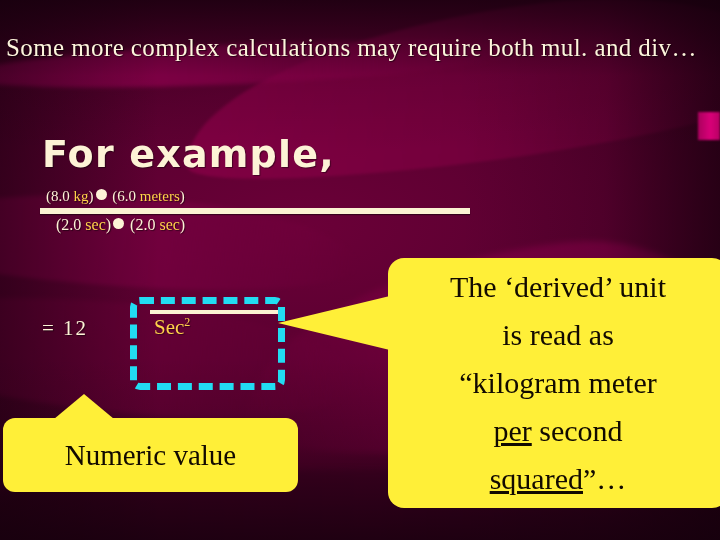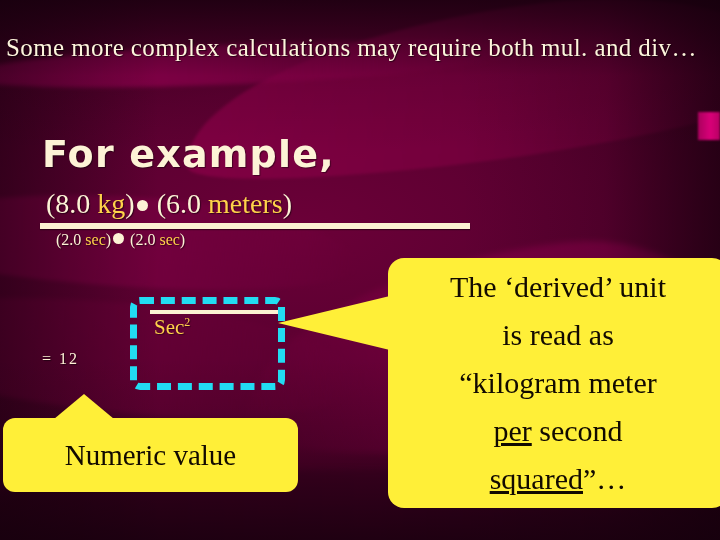--- a/index.html
+++ b/index.html
@@ -120,21 +120,21 @@
 
   
   .main-frac {
     position: absolute;
     left: 40px; top: 188px;
     width: 430px;
     text-align: left;
   }
   .frac-row {
     font-family: "Liberation Serif", serif;
-    font-size: 28px;
+    font-size: 15px;
     color: #fdf3d6;
     white-space: nowrap;
     text-shadow: 1px 1px 1px rgba(0,0,0,0.5);
   }
   .frac-num { padding-left: 6px; }
   .frac-den { padding-left: 16px; font-size: 16px; }
   .unit { color: #ffd24a; }
   .dot {
     display: inline-block;
     width: 11px; height: 11px;
@@ -147,24 +147,24 @@
     height: 6px;
     background: #fbf2d2;
     margin: 3px 0 2px 0;
     width: 430px;
     box-shadow: 0 1px 1px rgba(0,0,0,0.45);
   }
 
   
   .equals-12 {
     position: absolute;
-    left: 42px; top: 350px;
+    left: 42px; top: 316px;
     color: #fdf3d6;
     font-family: "Liberation Serif", serif;
-    font-size: 16px;
+    font-size: 21px;
     letter-spacing: 2px;
     text-shadow: 1px 1px 1px rgba(0,0,0,0.5);
   }
 
   
   .unit-box {
     position: absolute;
     left: 130px; top: 297px;
     width: 155px; height: 93px;
     border: 7px dashed #22dcf2;

